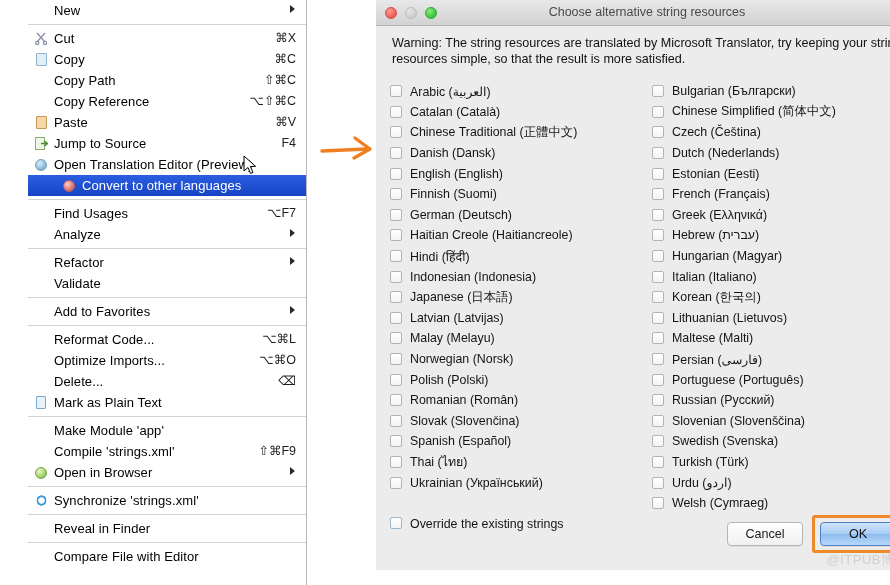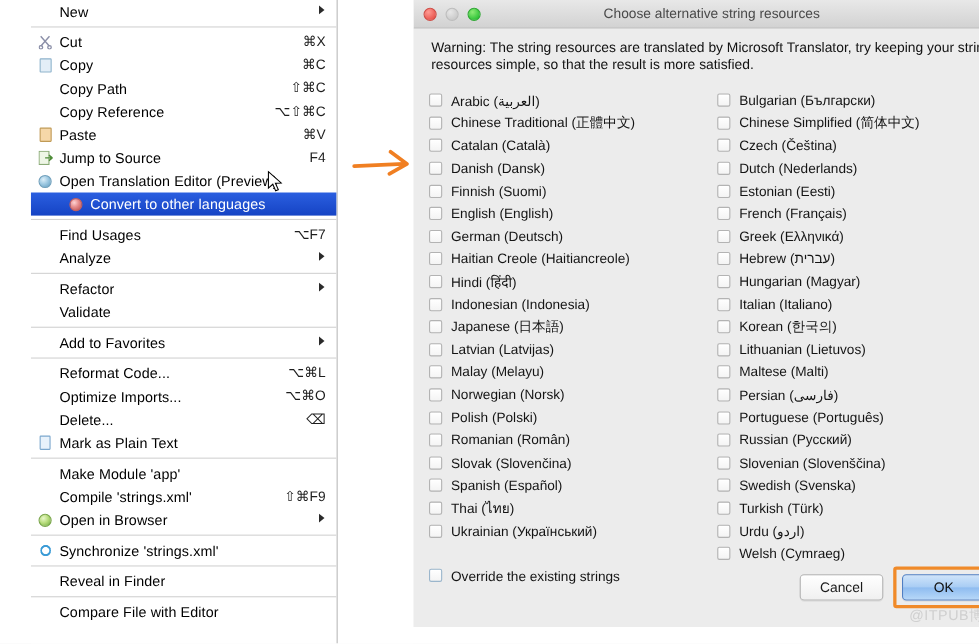--- a/index.html
+++ b/index.html
@@ -368,37 +368,37 @@
       <div id="warning">Warning: The string resources are translated by Microsoft Translator, try keeping your string resources simple, so that the result is more satisfied.</div>
 
       <div id="lang-grid">
         <div class="lang-col" id="col-left">
             <div class="lang-row">
               <span class="cbx"></span>
               <span class="lang-name">Arabic (العربية)</span>
             </div>
             <div class="lang-row">
               <span class="cbx"></span>
+              <span class="lang-name">Catalan (Català)</span>
+            </div>
+            <div class="lang-row">
+              <span class="cbx"></span>
               <span class="lang-name">Chinese Traditional (正體中文)</span>
             </div>
             <div class="lang-row">
               <span class="cbx"></span>
-              <span class="lang-name">Catalan (Català)</span>
-            </div>
-            <div class="lang-row">
-              <span class="cbx"></span>
               <span class="lang-name">Danish (Dansk)</span>
             </div>
             <div class="lang-row">
               <span class="cbx"></span>
+              <span class="lang-name">English (English)</span>
+            </div>
+            <div class="lang-row">
+              <span class="cbx"></span>
               <span class="lang-name">Finnish (Suomi)</span>
-            </div>
-            <div class="lang-row">
-              <span class="cbx"></span>
-              <span class="lang-name">English (English)</span>
             </div>
             <div class="lang-row">
               <span class="cbx"></span>
               <span class="lang-name">German (Deutsch)</span>
             </div>
             <div class="lang-row">
               <span class="cbx"></span>
               <span class="lang-name">Haitian Creole (Haitiancreole)</span>
             </div>
             <div class="lang-row">

